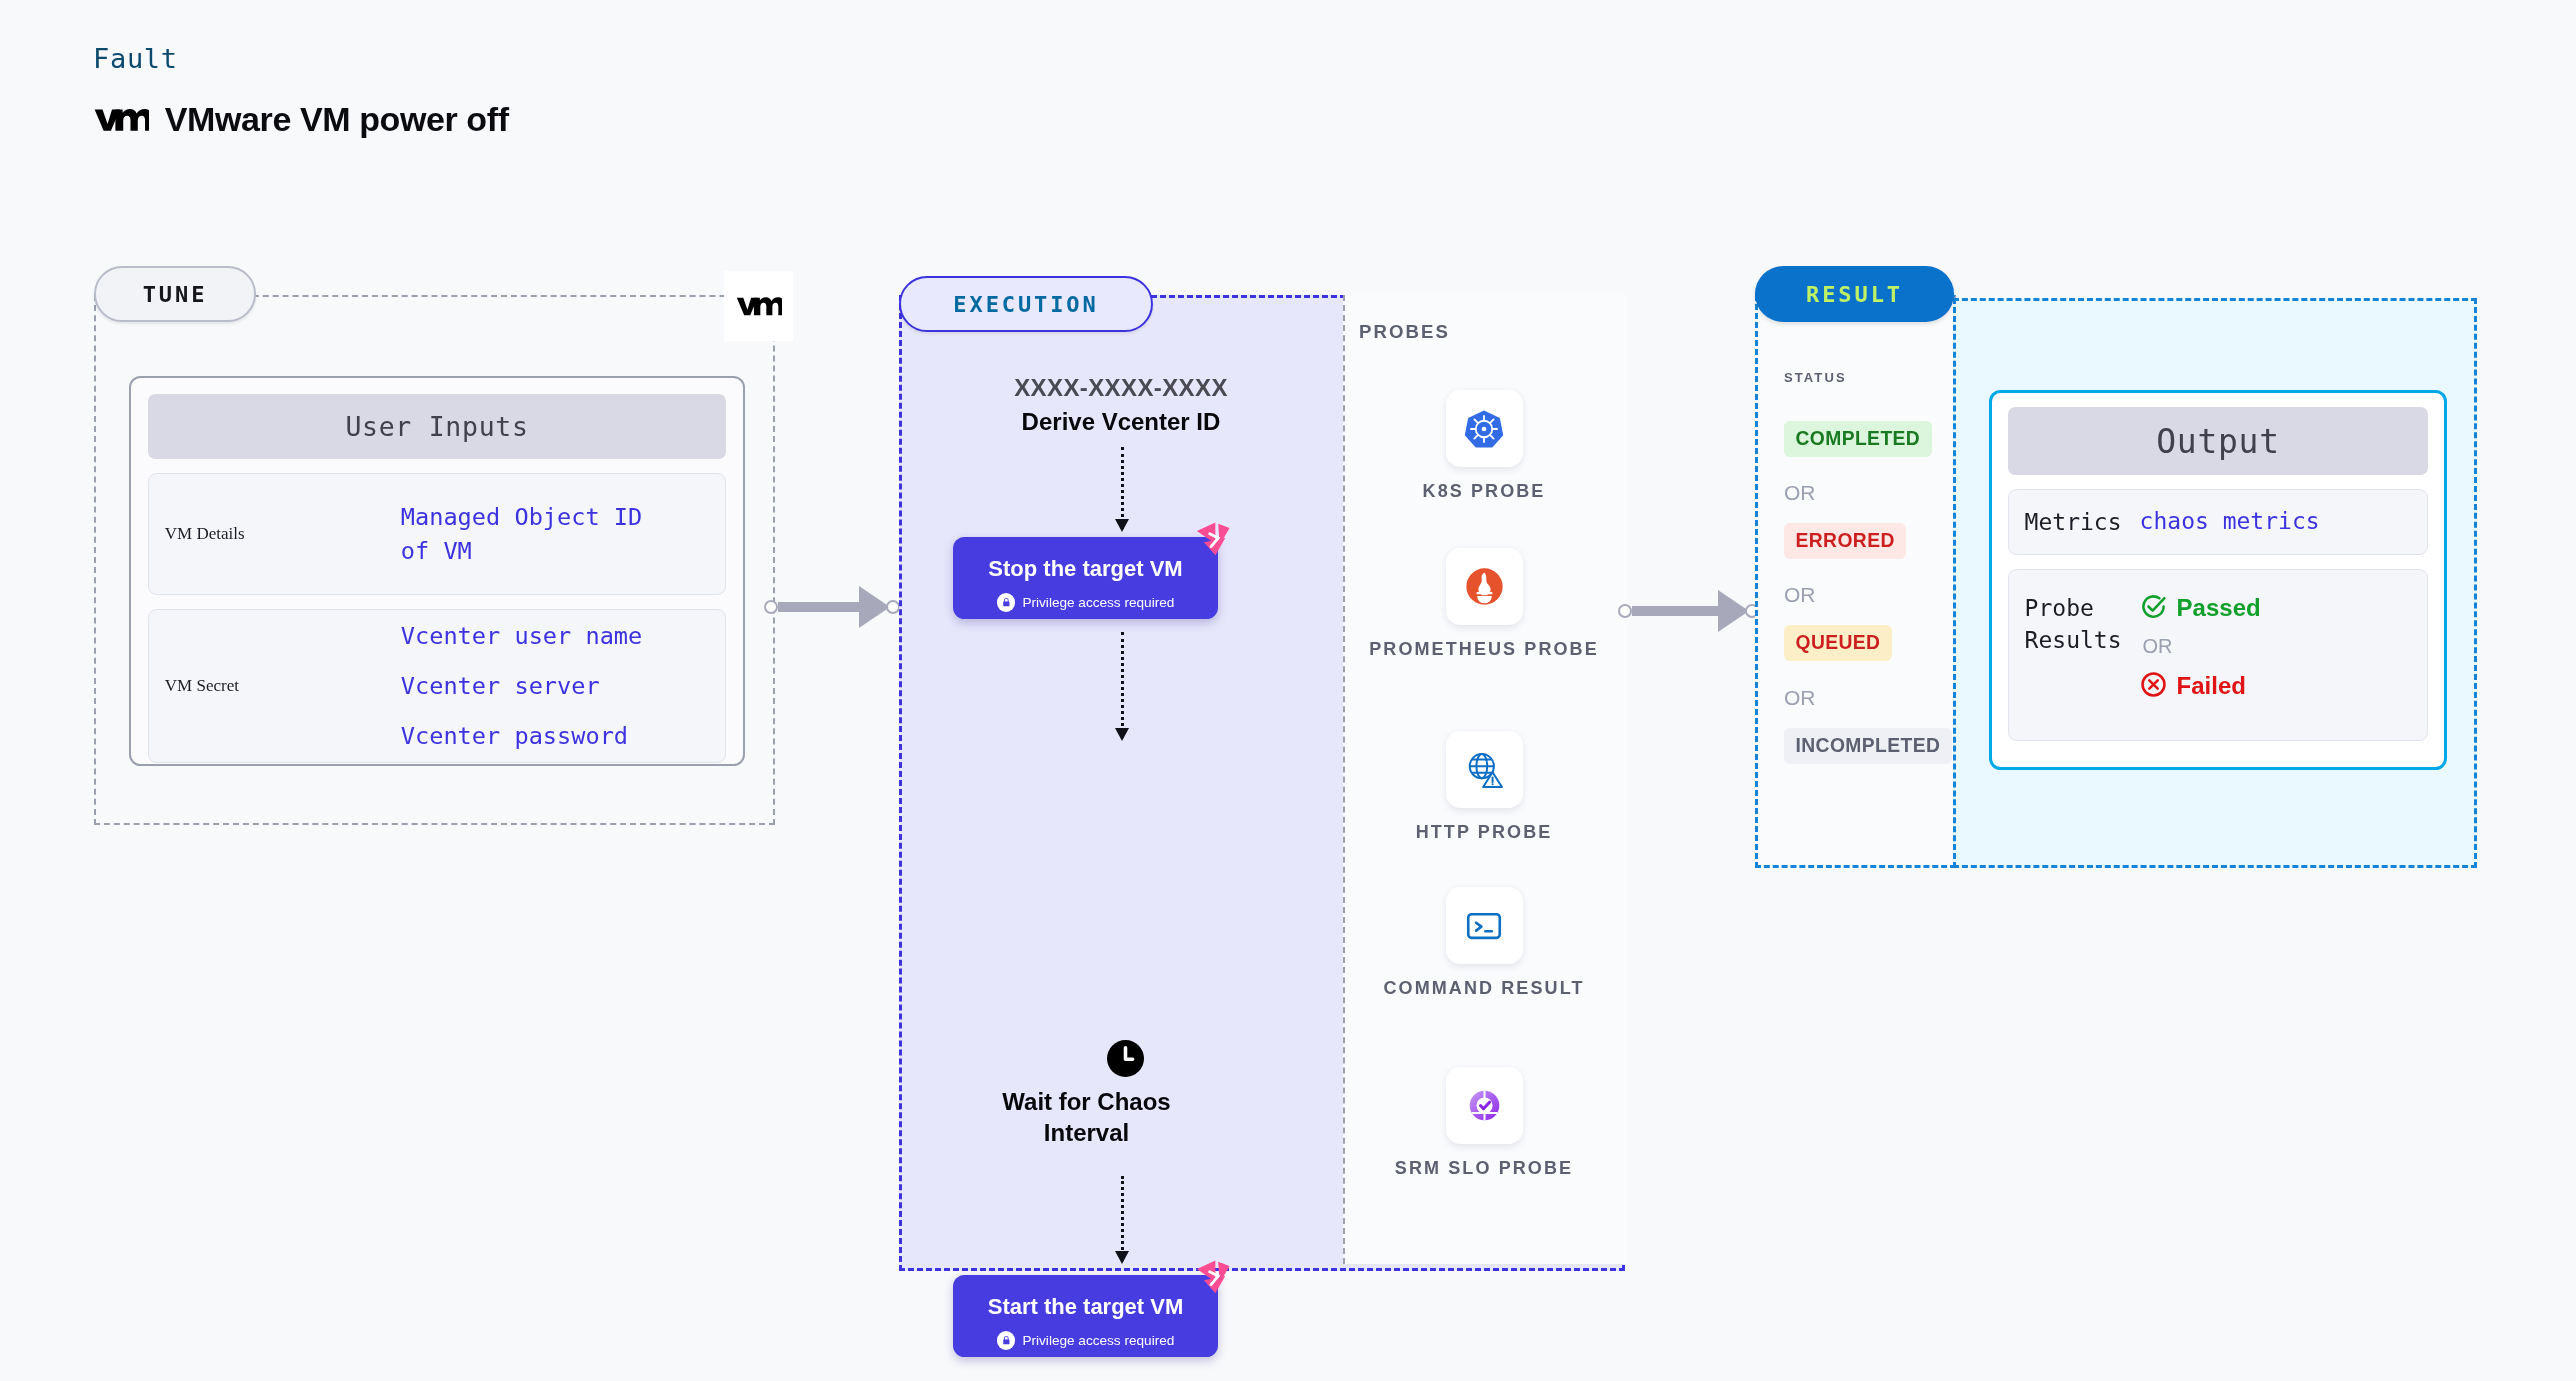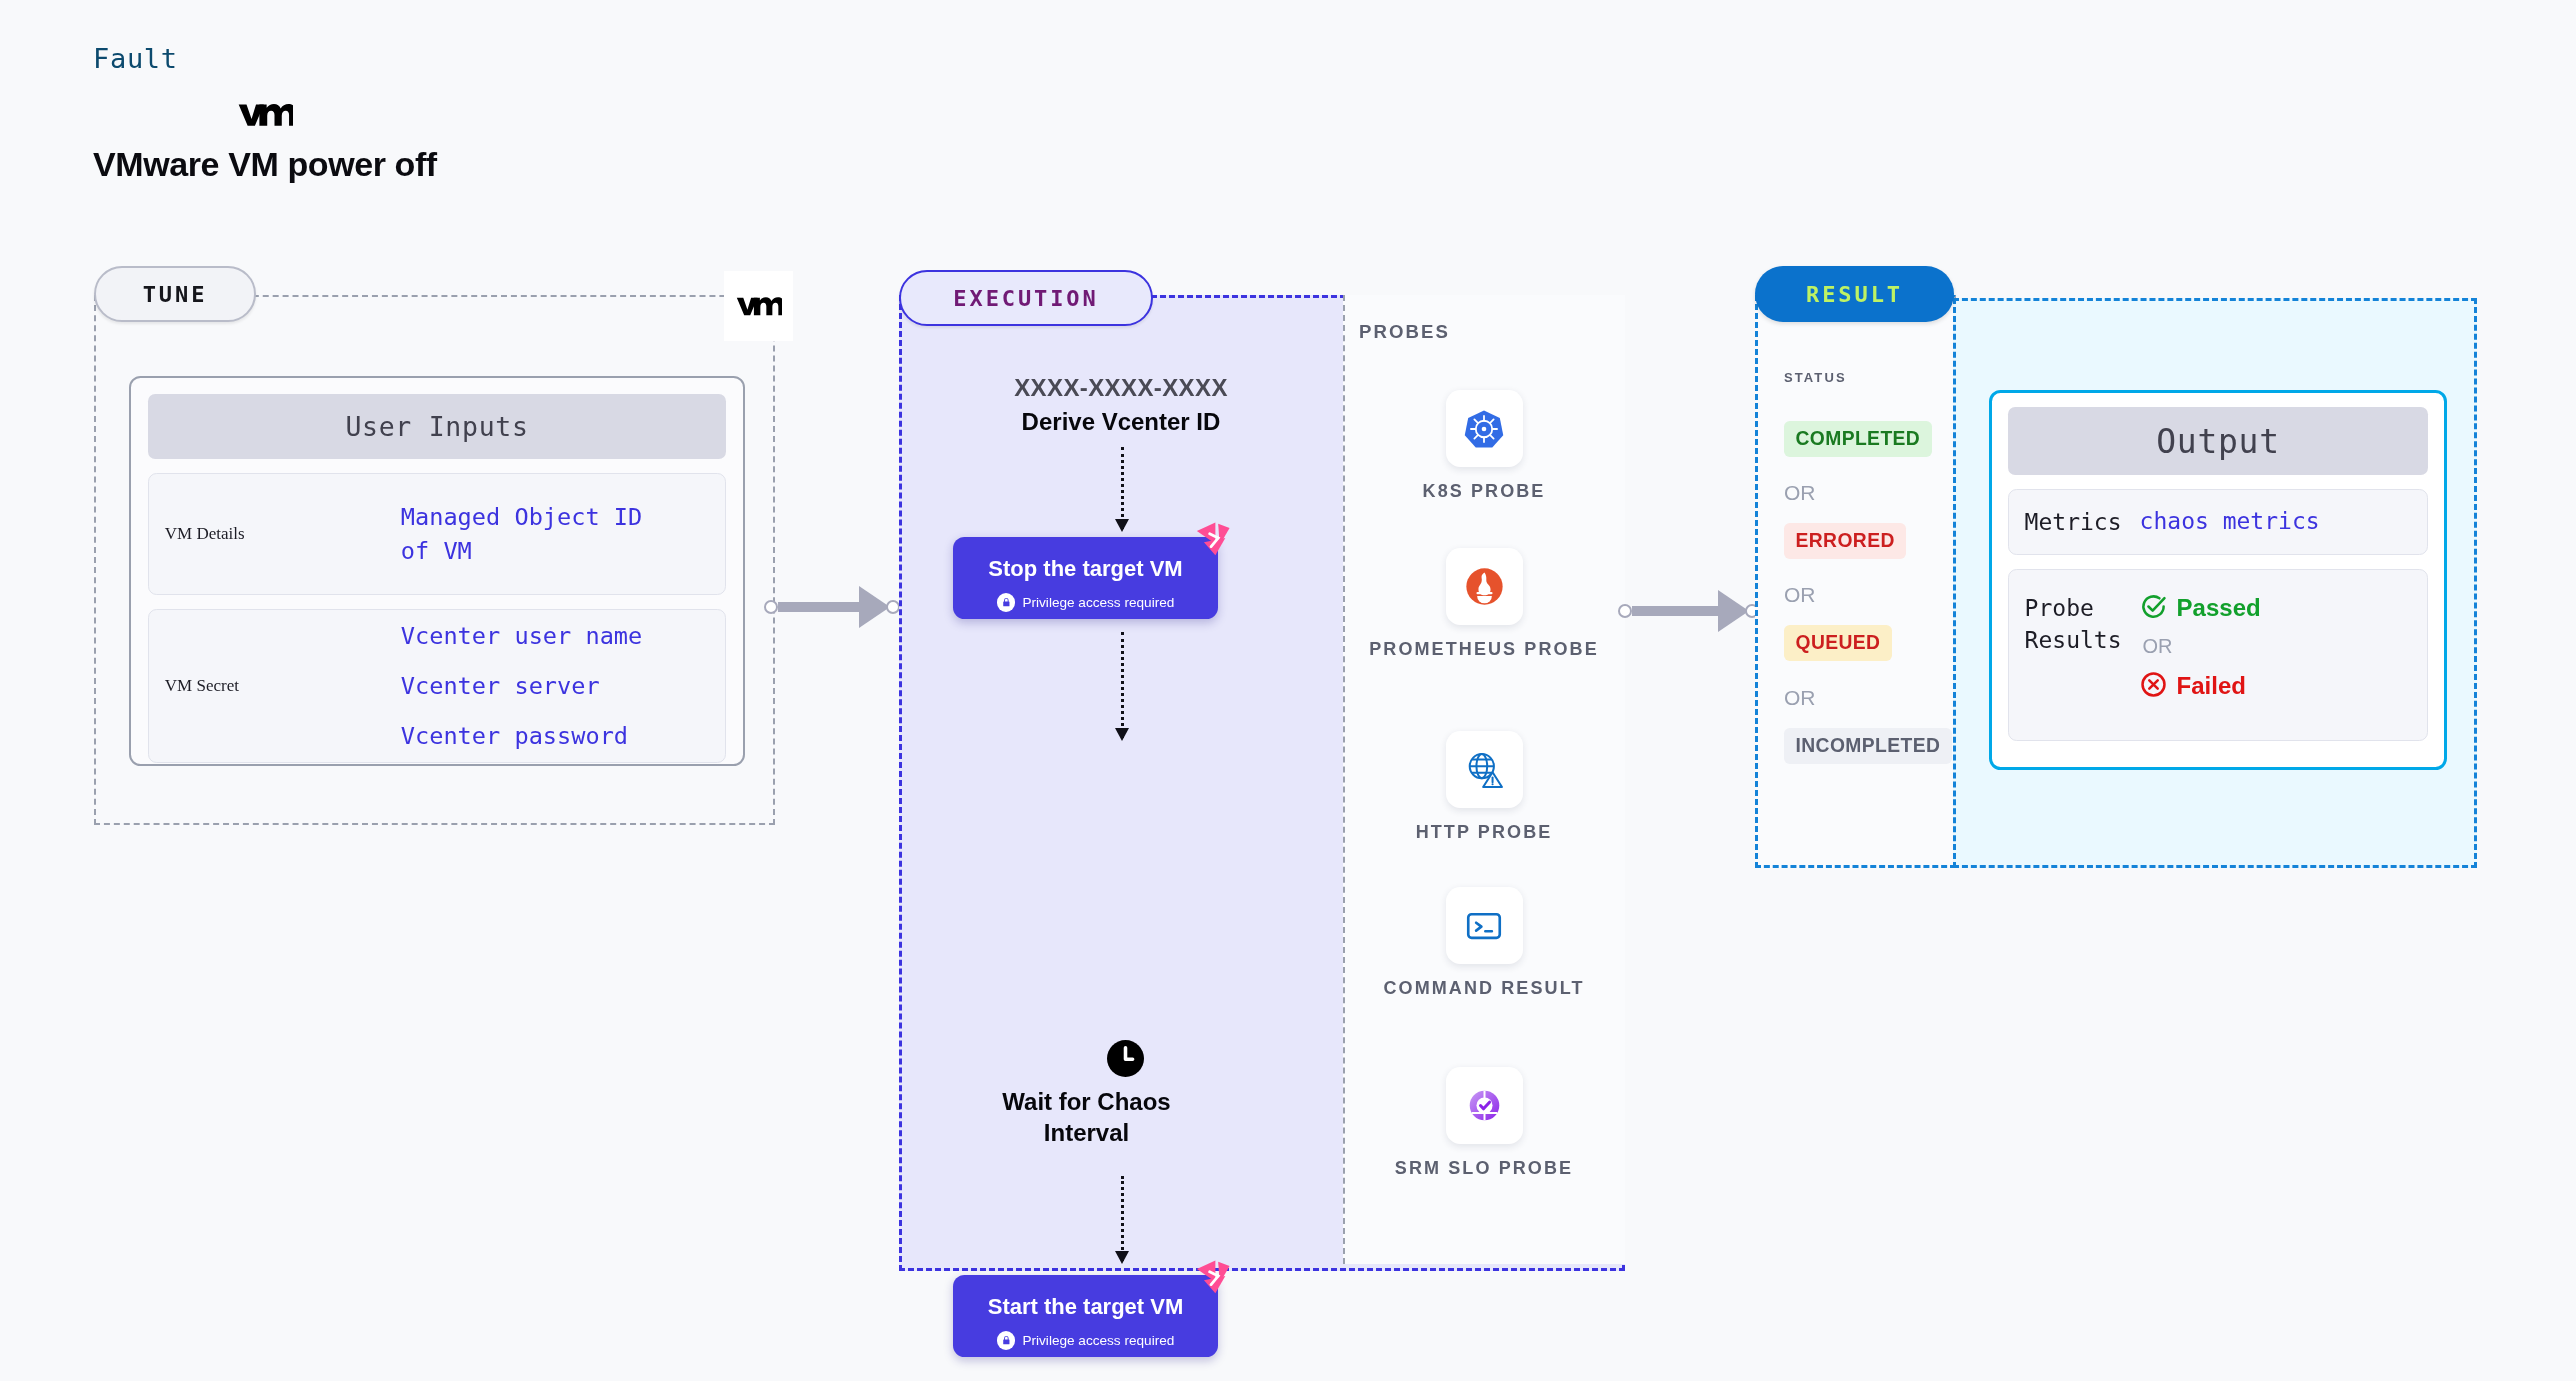--- a/index.html
+++ b/index.html
@@ -9,21 +9,21 @@
     font-family: "Liberation Sans", sans-serif;
     position: relative;
     overflow: hidden;
   }
   
   #header { position: absolute; left: 93px; top: 43px; }
   #fault-label {
     font-family: "DejaVu Sans Mono", monospace;
     font-size: 27px; color: #0c4a6e; letter-spacing: 0.7px;
   }
-  #title-row { display: flex; align-items: center; gap: 15.8px; margin-top: 26px; flex-direction: column; }
+  #title-row { display: flex; align-items: center; gap: 15.8px; margin-top: 26px; }
   #vm-logo-title { width: 56px; height: 29px; }
   #page-title { font-size: 34px; font-weight: bold; color: #0b0b10; letter-spacing: -0.4px; }
 
   
   .stage-badge {
     position: absolute;
     display: flex; align-items: center; justify-content: center;
     border-radius: 716px;
     font-family: "DejaVu Sans Mono", monospace;
     font-size: 22px; font-weight: bold; letter-spacing: 2.9px;
@@ -70,22 +70,22 @@
   
   #vm-chip {
     position: absolute; left: 724px; top: 271px; width: 69px; height: 70px;
     background: #ffffff; display: flex; align-items: center; justify-content: center;
     z-index: 7;
   }
   #vm-chip svg { width: 47px; height: 24px; }
 
   
   #exec-badge {
-    left: 899px; top: 270px; width: 254px; height: 56px;
-    background: #e8e9fc; border: 2.9px solid #3c33df; color: #701a75;
+    left: 899px; top: 276px; width: 254px; height: 56px;
+    background: #e8e9fc; border: 2.9px solid #3c33df; color: #0369a1;
     box-shadow: 0 2.1px 2.9px rgba(0,0,0,.08);
   }
   #exec-panel {
     left: 899px; top: 295px; width: 726px; height: 976px;
     border: 3.6px dashed #3c33df; background: #e7e7fb;
   }
   #probes-panel {
     position: absolute; left: 1343px; top: 295px; width: 282px; height: 969px;
     background: #fafbfd; border-left: 2.9px dashed #9aa0ae;
   }

